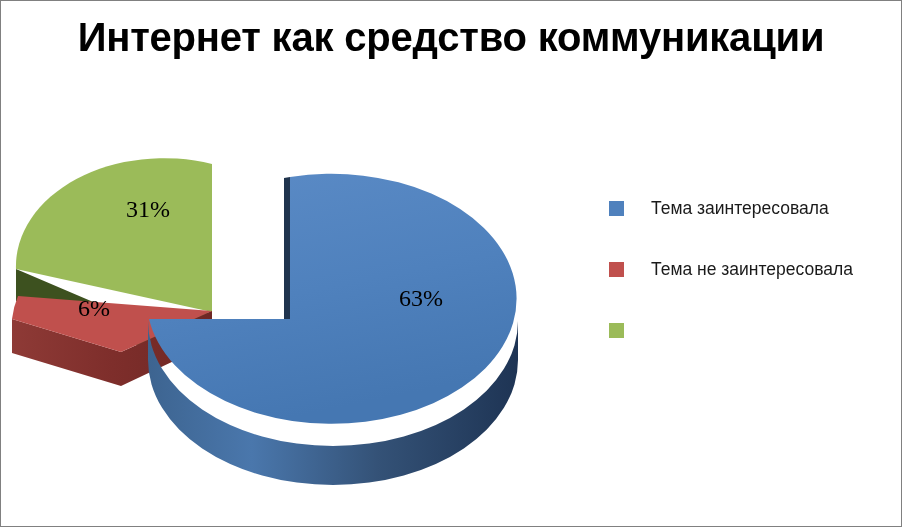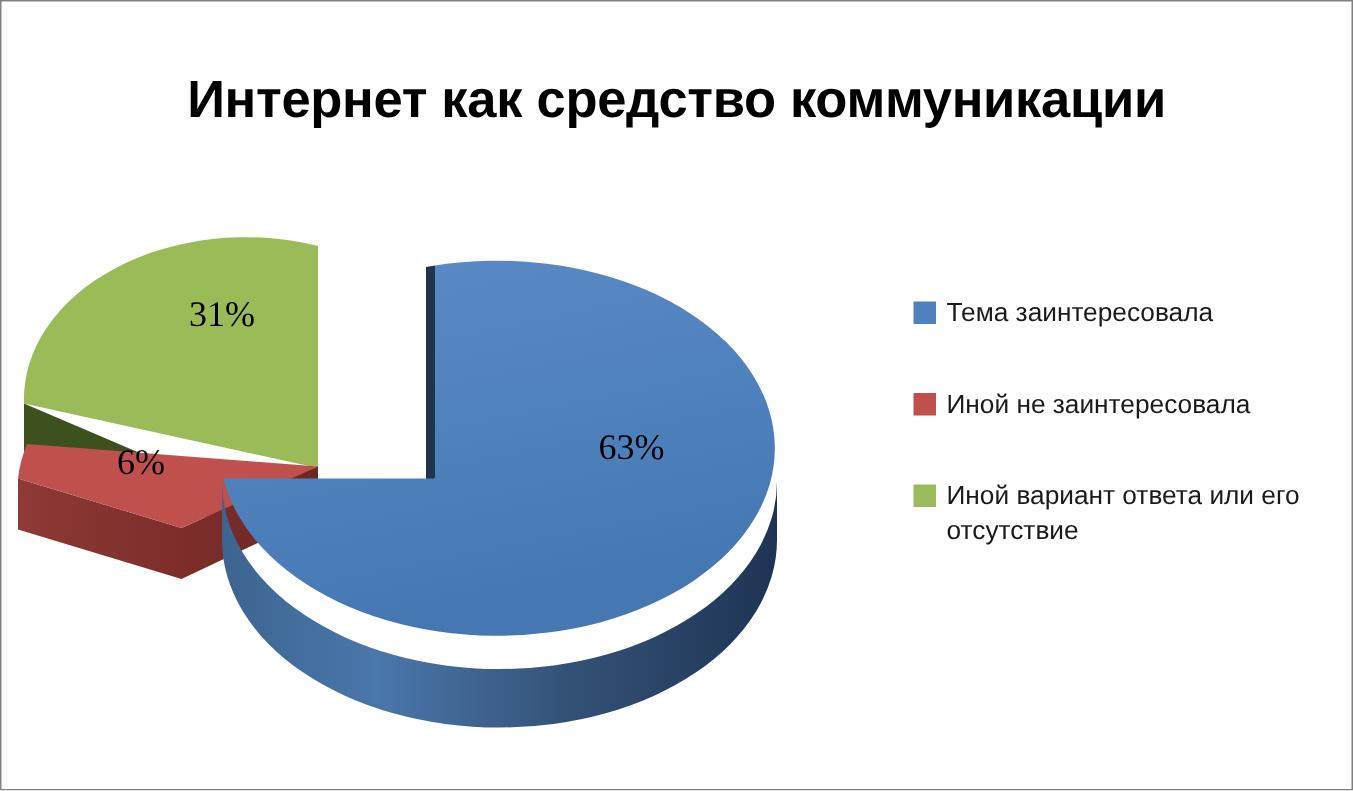--- a/index.html
+++ b/index.html
@@ -17,27 +17,26 @@
     border: 1px solid #808080;
     background: #ffffff;
     overflow: hidden;
   }
   #chart-title {
     position: absolute;
     top: 14px;
     left: 0;
     width: 900px;
     text-align: center;
-    font-size: 35px;
+    font-size: 40px;
     font-weight: bold;
     color: #000000;
     letter-spacing: -0.2px;
     font-family: "Liberation Sans", sans-serif;
     white-space: nowrap;
-    margin-top: 32px;
   }
   #pie-area {
     position: absolute;
     left: 0;
     top: 0;
     width: 600px;
     height: 450px;
   }
   .slice-label {
     font-family: "Liberation Serif", serif;
@@ -61,20 +60,21 @@
     flex: 0 0 15px;
     margin-top: 4px;
     margin-right: 7px;
   }
   .legend-label {
     font-size: 17.5px;
     color: #1a1a1a;
     line-height: 1.32;
     font-family: "Liberation Sans", sans-serif;
     max-width: 258px;
+    margin-left: 20px;
   }
 </style>
 </head>
 <body>
 
 <div id="chart-frame">
 
   <div id="chart-title">Интернет как средство коммуникации</div>
 
   <div id="pie-area">
@@ -133,23 +133,22 @@
 
   <div id="legend">
 
     <div class="legend-item">
       <span class="legend-swatch" style="background:#4F81BD"></span>
       <span class="legend-label">Тема заинтересовала</span>
     </div>
 
     <div class="legend-item">
       <span class="legend-swatch" style="background:#C0504D"></span>
-      <span class="legend-label">Иной не  заинтересовала</span>
+      <span class="legend-label">Тема не  заинтересовала</span>
     </div>
 
     <div class="legend-item">
       <span class="legend-swatch" style="background:#9BBB59"></span>
-      <span class="legend-label">Иной вариант ответа или его отсутствие</span>
     </div>
 
   </div>
 
 </div>
 
 </body></html>

